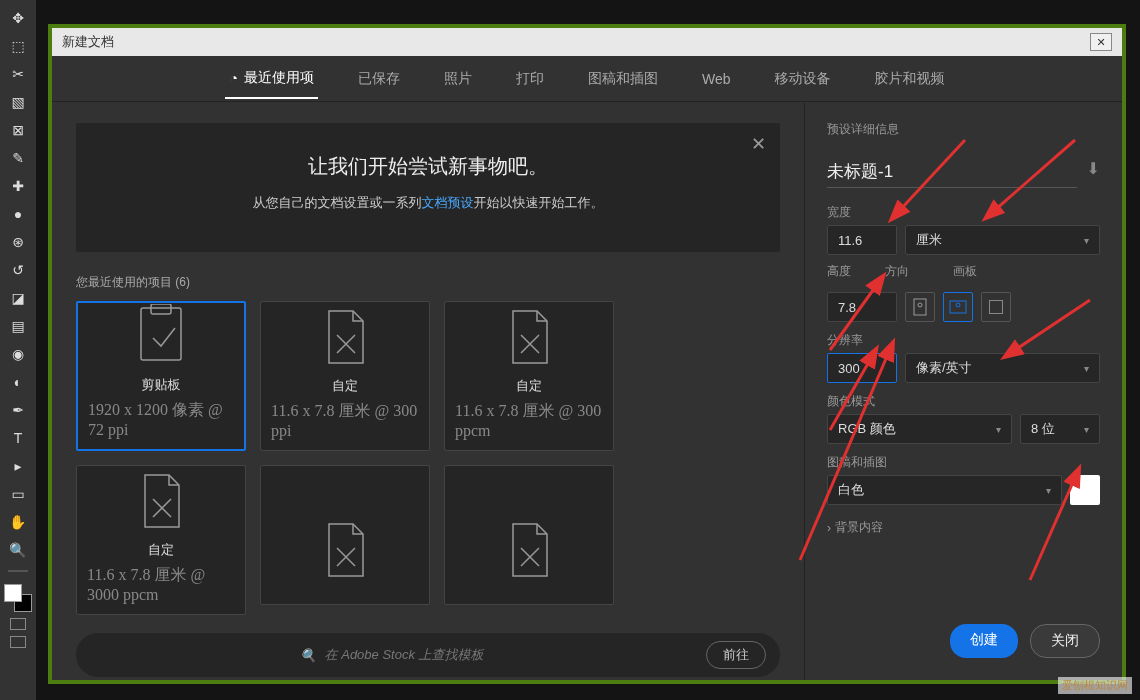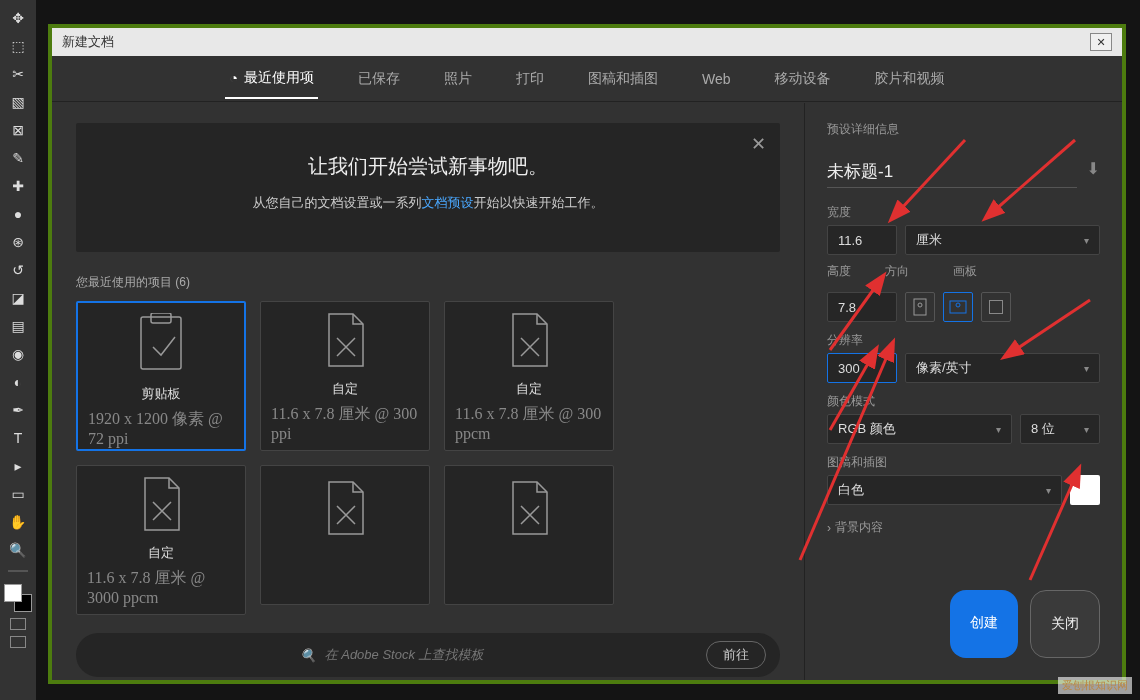--- a/index.html
+++ b/index.html
@@ -26,21 +26,21 @@
 
 .banner { background:#252525; border-radius:2px; padding:30px 24px 40px; position:relative; text-align:center; }
 .banner-close { position:absolute; right:14px; top:10px; color:#999; font-size:18px; cursor:pointer; }
 .banner h1 { font-size:20px; color:#eee; font-weight:500; margin-bottom:14px; }
 .banner p { font-size:13px; color:#ccc; }
 .banner a { color:#4aa8ff; text-decoration:none; }
 
 .recent-h { font-size:12px; color:#aaa; margin:22px 0 10px; }
 
 .presets { display:flex; gap:14px; flex-wrap:wrap; }
-.preset { width:170px; height:150px; background:#252525; border:1px solid #444; border-radius:2px; display:flex; flex-direction:column; align-items:center; justify-content:space-between; cursor:pointer; padding:10px; }
+.preset { width:170px; height:150px; background:#252525; border:1px solid #444; border-radius:2px; display:flex; flex-direction:column; align-items:center; justify-content:flex-end; cursor:pointer; padding:10px; }
 .preset.sel { border:2px solid #1473e6; }
 .preset .picon { width:52px; height:64px; display:flex; align-items:center; justify-content:center; margin-bottom:12px; }
 .preset .pname { font-size:13px; color:#ddd; margin-bottom:6px; }
 .preset .pmeta { font-size:16px; color:#888;font-family:Liberation Serif, serif; }
 .preset.small { height:140px; }
 
 .preset svg { stroke:#999; fill:none; stroke-width:1.5; }
 
 .searchbar { display:flex; justify-content:center; align-items:center; gap:12px; margin-top:18px; background:#252525; border-radius:30px; padding:8px 14px; }
 .searchbar .sinput { flex:1; display:flex; align-items:center; gap:8px; color:#777; font-size:13px; font-style:italic; justify-content:center; }
@@ -64,21 +64,21 @@
 .orient .ob.sel { border-color:#1473e6; }
 .orient .ob svg { stroke:#999; fill:none; }
 .orient .ob.sel svg { stroke:#1473e6; }
 .artb { width:30px; height:30px; border:1px solid #555; display:flex; align-items:center; justify-content:center; border-radius:2px; }
 .artb .cb { width:14px; height:14px; border:1px solid #888; }
 
 .swatch { width:30px; height:30px; background:#fff; border-radius:2px; }
 .adv { font-size:12px; color:#999; cursor:pointer; display:flex; align-items:center; gap:4px; margin-top:14px; }
 
 .footer-btns { position:absolute; bottom:22px; right:22px; display:flex; gap:12px; }
-.btn { padding:24px 20px; border-radius:16px; font-size:14px; cursor:pointer; }
+.btn { padding:7px 20px; border-radius:16px; font-size:14px; cursor:pointer; }
 .btn.primary { background:#1473e6; color:#fff; }
 .btn.secondary { background:#3a3a3a; color:#eee; border:1px solid #666; }
 
 .watermark { position:absolute; right:8px; bottom:6px; font-size:11px; color:#b84; background:rgba(255,255,255,0.6); padding:1px 4px; }
 </style>
 </head>
 <body>
 
 <div class="toolbar-left">
   <div class="ticon">✥</div>

